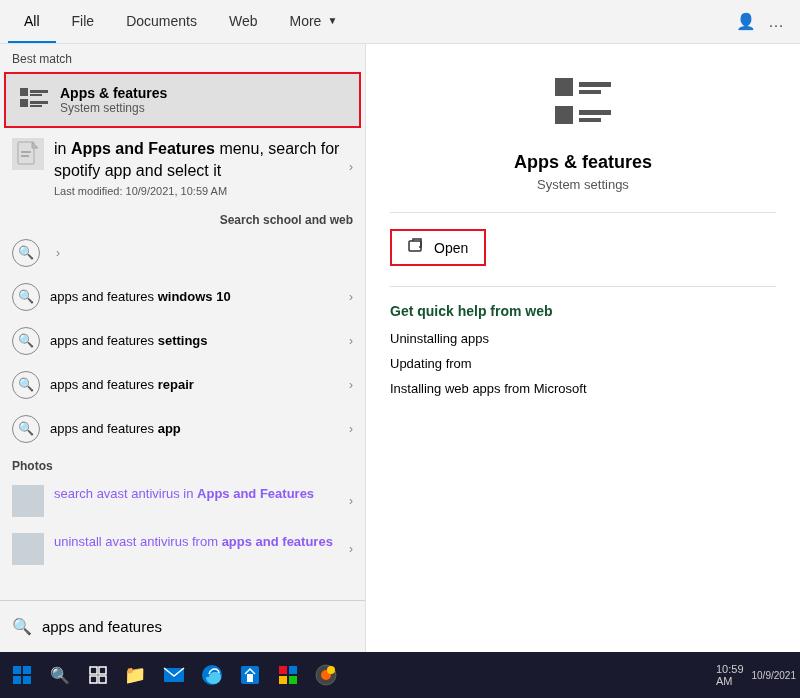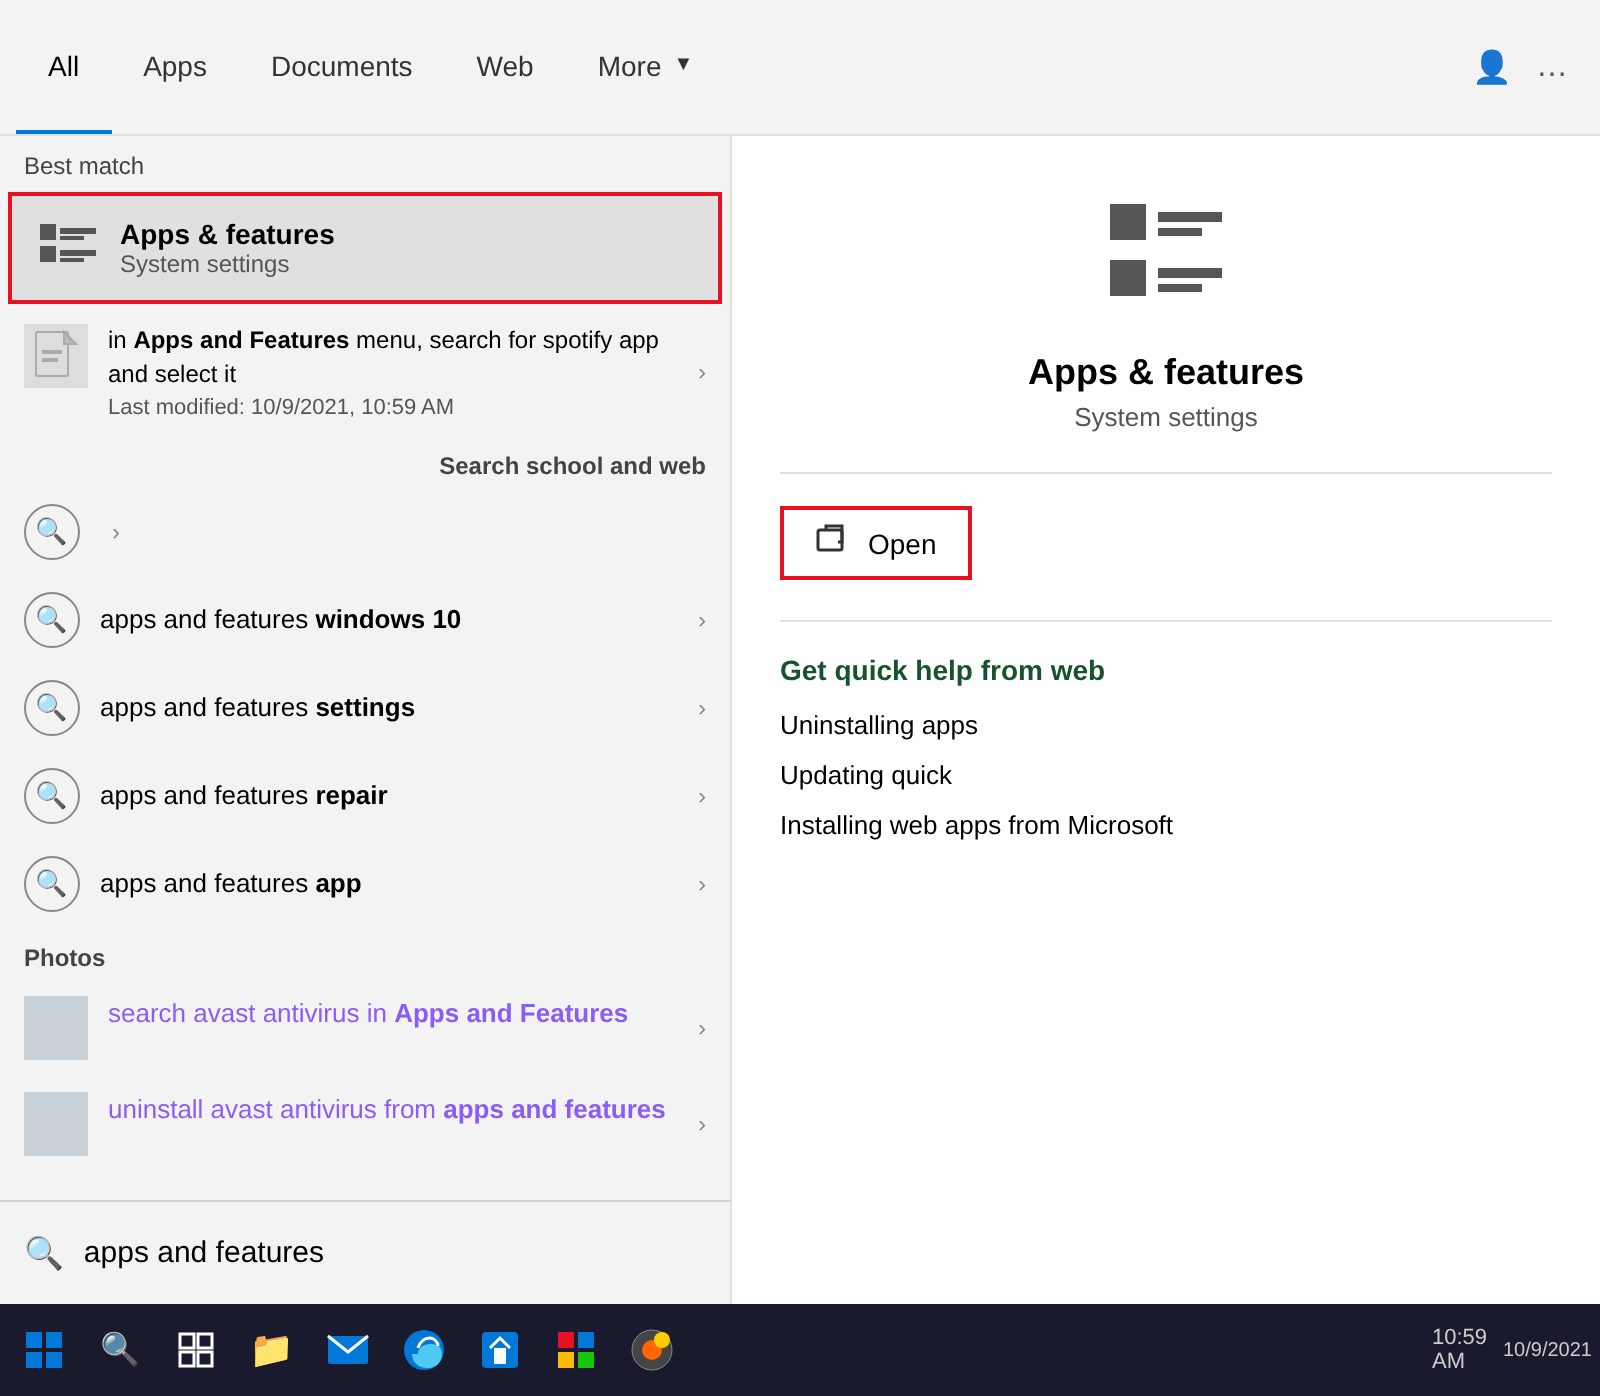--- a/index.html
+++ b/index.html
@@ -11,21 +11,21 @@
       background: #f3f3f3;
       display: flex;
       flex-direction: column;
     }
 
     
     .top-nav {
       display: flex;
       align-items: center;
       background: #f3f3f3;
-      height: 68px;
+      height: 44px;
       border-bottom: 1px solid #e0e0e0;
       padding: 0 8px;
     }
     .nav-tab {
       padding: 8px 16px;
       font-size: 14px;
       color: #333;
       cursor: pointer;
       border-bottom: 2px solid transparent;
       height: 100%;
@@ -123,21 +123,21 @@
       margin-right: 10px;
       flex-shrink: 0;
       display: flex;
       align-items: center;
       justify-content: center;
       font-size: 18px;
       color: #555;
     }
     .file-text { flex: 1; }
     .file-title {
-      font-size: 12px;
+      font-size: 16px;
       color: #000;
       line-height: 1.4;
     }
     .file-title b { font-weight: 700; }
     .file-meta {
       font-size: 11px;
       color: #555;
       margin-top: 2px;
     }
     .chevron {
@@ -332,21 +332,21 @@
     }
   </style>
 </head>
 <body>
 
 <div class="top-nav">
   <div class="nav-tab active">
     <span>All</span>
   </div>
   <div class="nav-tab">
-    <span>Apps</span>
+    <span>File</span>
   </div>
   <div class="nav-tab">
     <span>Documents</span>
   </div>
   <div class="nav-tab">
     <span>Web</span>
   </div>
   <div class="nav-tab nav-tab-more">
     <span>More</span>
     <span style="font-size:10px;margin-left:2px;">▼</span>
@@ -494,21 +494,21 @@
         </span>
         <span>Open</span>
       </button>
     </div>
 
     <div class="divider"></div>
 
     <div class="quick-help-title">Get quick help from web</div>
 
     <a class="quick-help-link">Uninstalling apps</a>
-    <a class="quick-help-link">Updating quick</a>
+    <a class="quick-help-link">Updating from</a>
     <a class="quick-help-link">Installing web apps from Microsoft</a>
 
   </div>
 </div>
 
 <div class="taskbar" style="height:46px; background: #1a1a2e; display:flex; align-items:center; padding:0 4px; gap:2px;">
 
   <div class="taskbar-icon" style="color:#fff;">
     <svg width="20" height="20" viewBox="0 0 20 20" fill="none">
       <rect x="1" y="1" width="8" height="8" fill="#0078d7"></rect>

